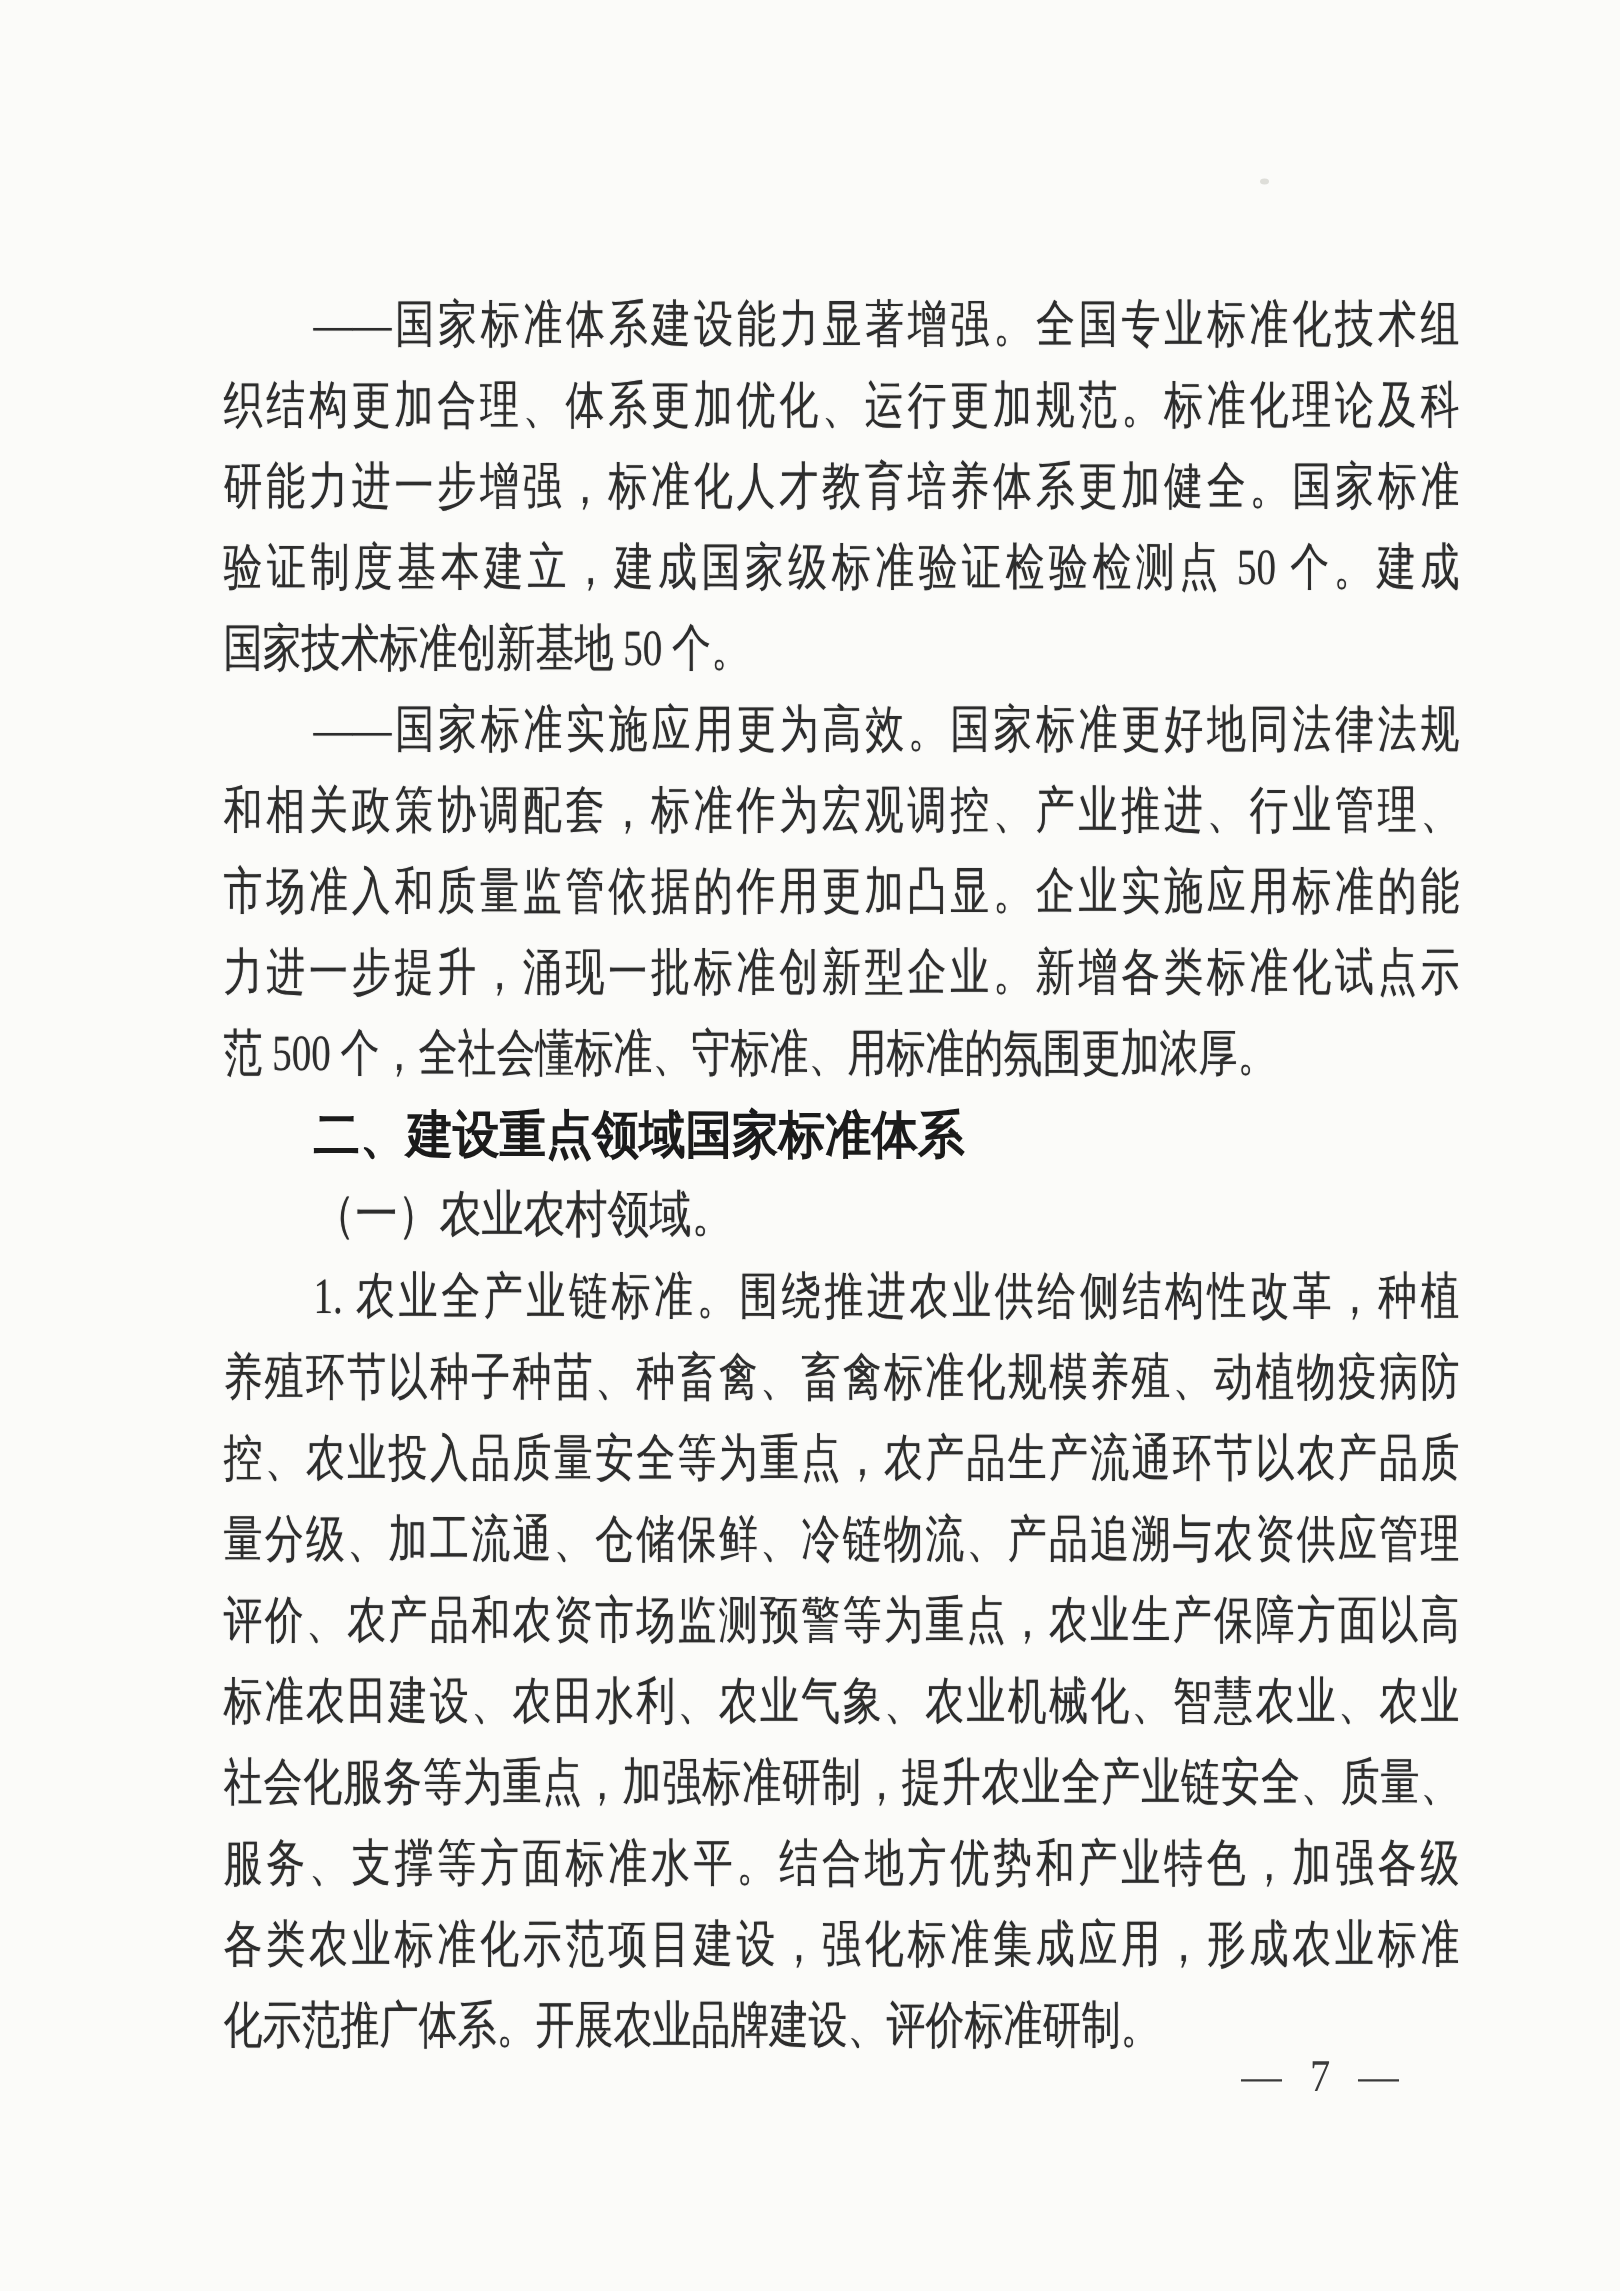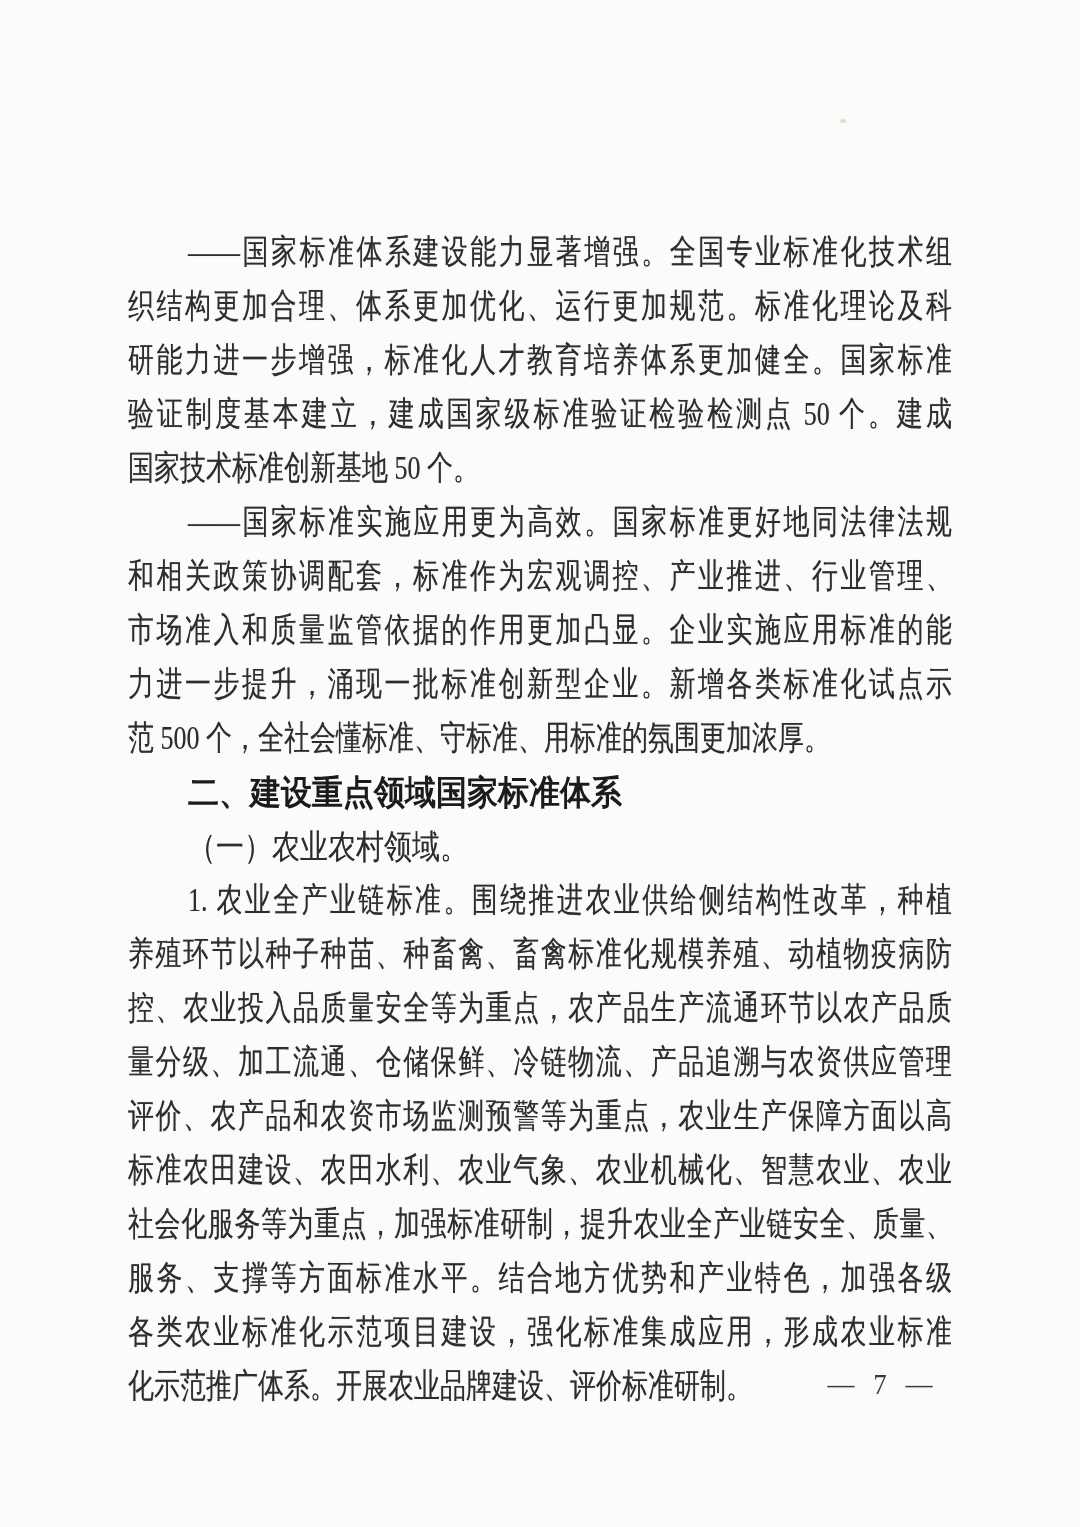--- a/index.html
+++ b/index.html
@@ -18,23 +18,22 @@
   .speck {
     position: absolute;
     left: 840px; top: 119px;
     width: 6px; height: 4px;
     border-radius: 50%;
     background: #d8d8d3;
     opacity: .85;
   }
   .text-col {
     position: absolute;
-    left: 128px; top: 190px;
+    left: 149px; top: 190px;
     width: 824px;
-    margin-top: 36px;
   }
   .line {
     height: 54px;
     line-height: 54px;
     font-size: 26px;
     color: var(--ink, #2d2d2d);
     letter-spacing: 0;
     white-space: nowrap;
     transform: scaleY(1.30);            
     transform-origin: 50% 50%;

